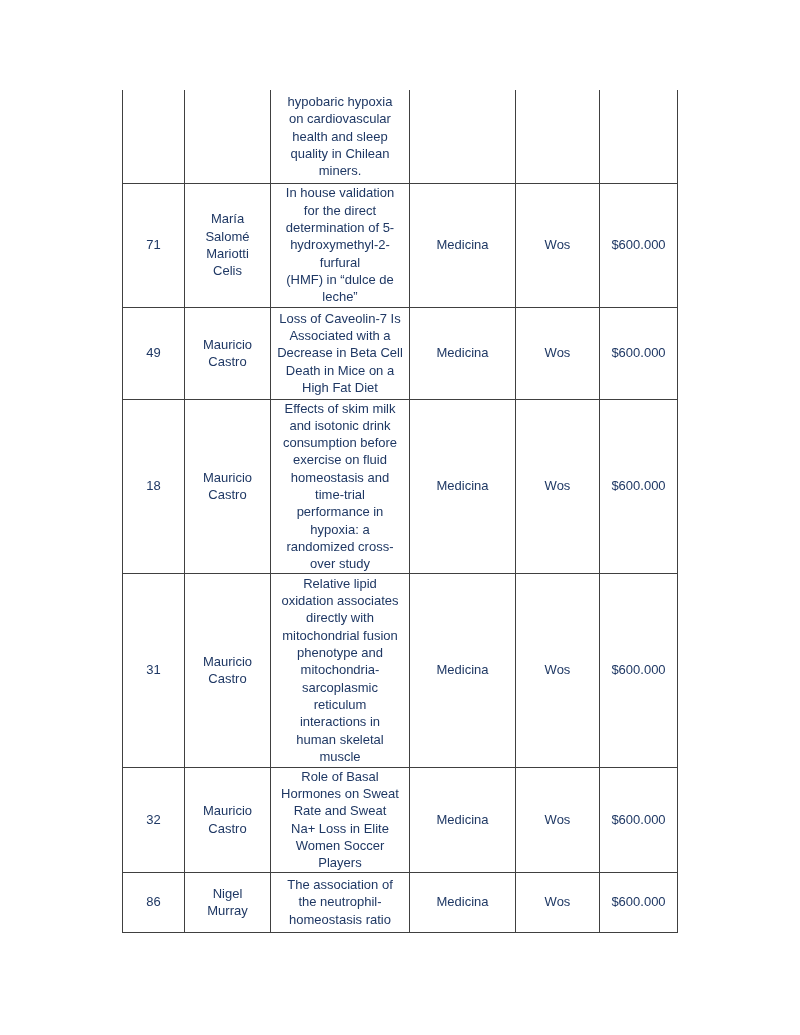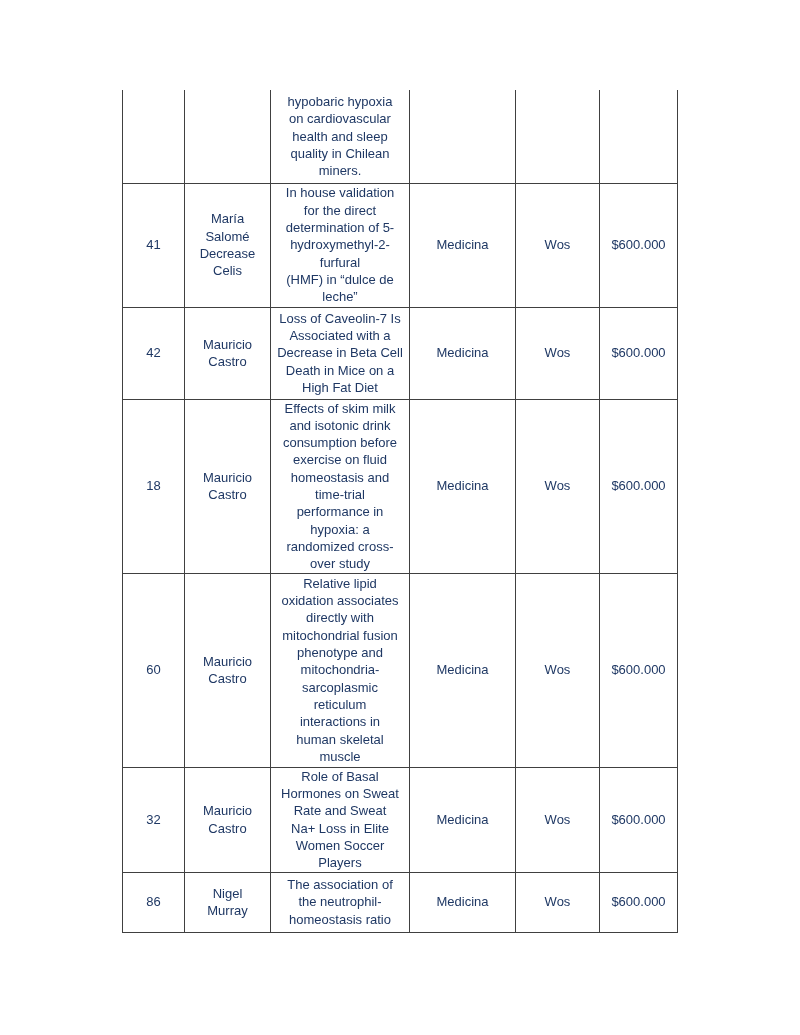--- a/index.html
+++ b/index.html
@@ -63,39 +63,39 @@
 on cardiovascular
 health and sleep
 quality in Chilean
 miners.</td>
       <td></td>
       <td></td>
       <td></td>
     </tr>
 
     <tr class="h124">
-      <td>41</td>
+      <td>71</td>
       <td>María
 Salomé
-Decrease
+Mariotti
 Celis</td>
       <td>In house validation
 for the direct
 determination of 5-
 hydroxymethyl-2-
 furfural
 (HMF) in “dulce de
 leche”</td>
       <td>Medicina</td>
       <td>Wos</td>
       <td>$600.000</td>
     </tr>
 
     <tr class="h92">
-      <td>42</td>
+      <td>49</td>
       <td>Mauricio
 Castro</td>
       <td>Loss of Caveolin-7 Is
 Associated with a
 Decrease in Beta Cell
 Death in Mice on a
 High Fat Diet</td>
       <td>Medicina</td>
       <td>Wos</td>
       <td>$600.000</td>
@@ -114,21 +114,21 @@
 performance in
 hypoxia: a
 randomized cross-
 over study</td>
       <td>Medicina</td>
       <td>Wos</td>
       <td>$600.000</td>
     </tr>
 
     <tr class="h194">
-      <td>60</td>
+      <td>31</td>
       <td>Mauricio
 Castro</td>
       <td>Relative lipid
 oxidation associates
 directly with
 mitochondrial fusion
 phenotype and
 mitochondria-
 sarcoplasmic
 reticulum

